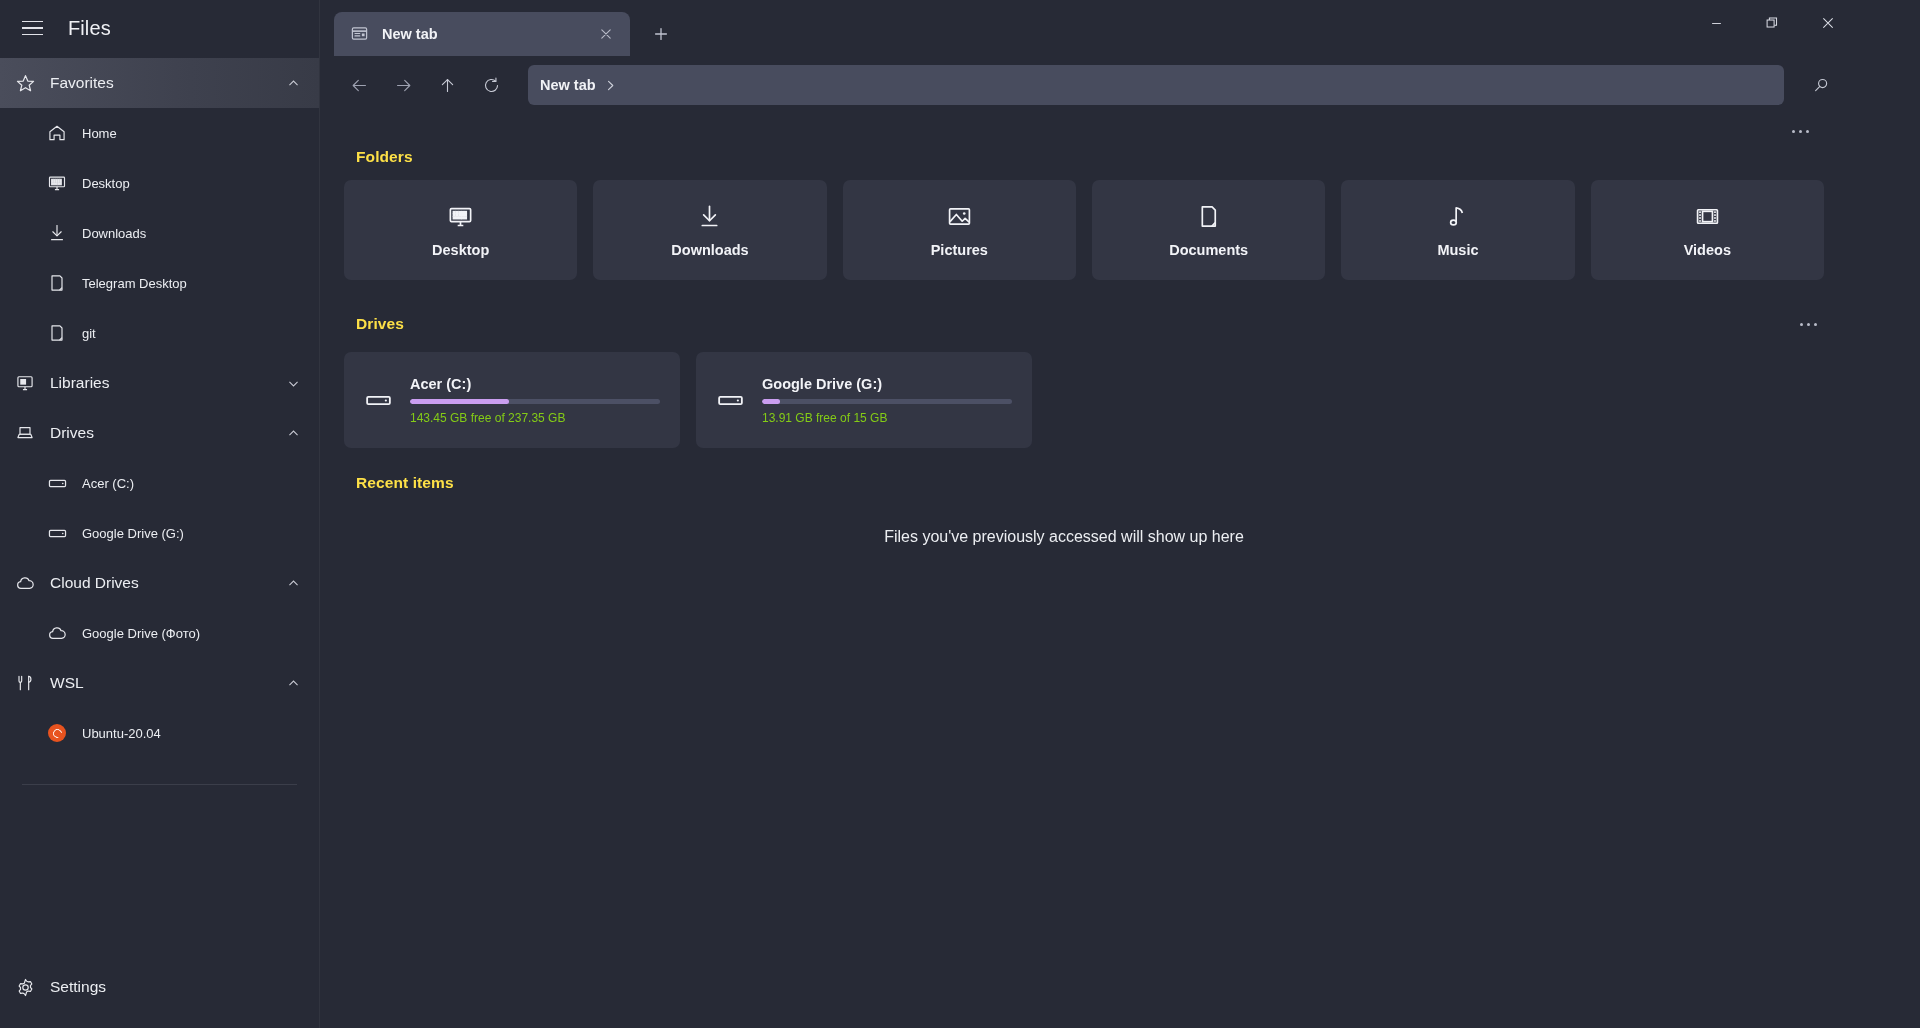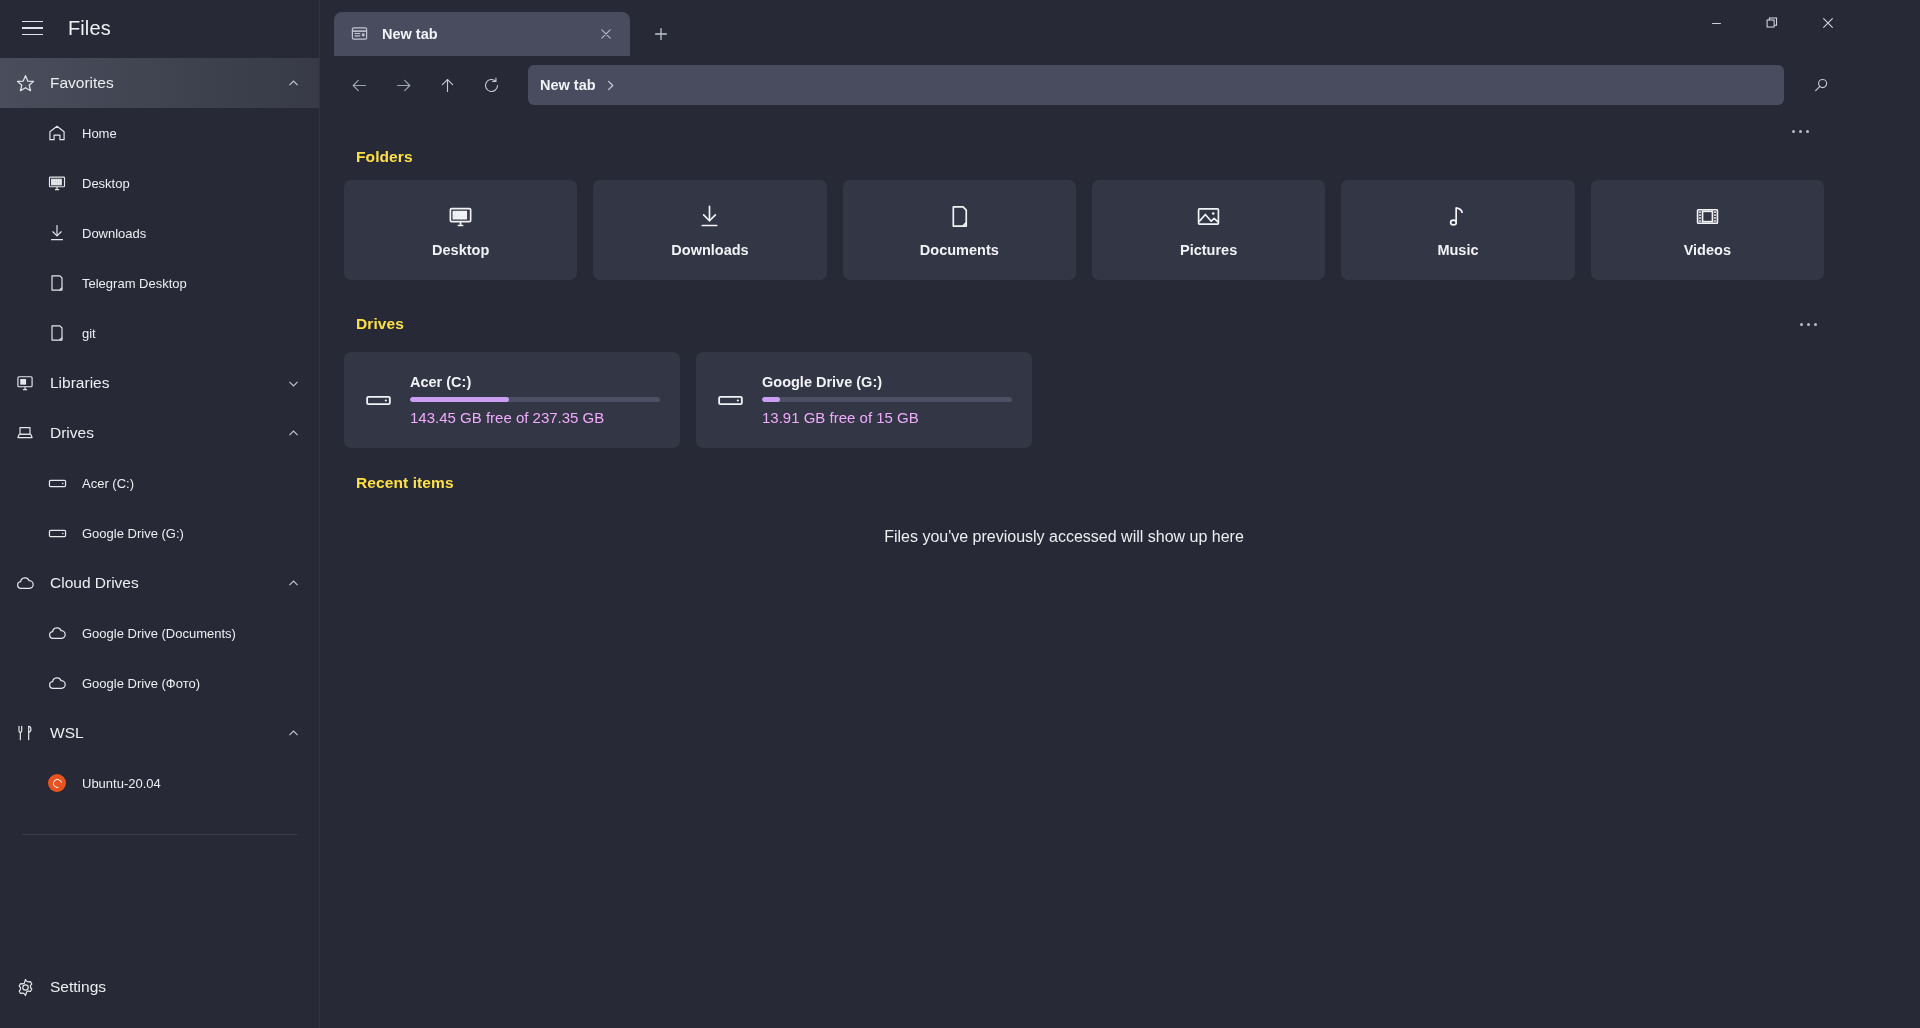--- a/index.html
+++ b/index.html
@@ -145,21 +145,21 @@
   .drives-row { display:flex; gap: 16px; margin-top: 14px; }
   .drive-card {
     width: 336px; height: 96px; background: #333644; border-radius: 7px;
     display:flex; align-items:center; padding: 0 20px; gap: 16px; cursor:pointer;
   }
   .drive-ico { color:#f2f3f7; flex:0 0 30px; display:flex; align-items:center; }
   .drive-body { flex:1 1 auto; display:flex; flex-direction:column; gap: 7px; min-width:0; }
   .drive-name { font-size: 14.5px; font-weight:700; color:#f2f3f7; white-space:nowrap; }
   .bar-track { height: 5px; border-radius: 3px; background:#4c5065; width: 100%; overflow:hidden; }
   .bar-fill { height: 5px; border-radius: 3px; background:#ca9ef0; }
-  .drive-sub { font-size: 15px; color:#f0abfc; white-space:nowrap; }
+  .drive-sub { font-size: 12px; color:#84cc16; white-space:nowrap; }
 
   .recent-empty {
     text-align: center; font-size: 16px; color:#eceef2;
     margin-top: 36px; padding-right: 48px;
   }
   .mt30 { margin-top: 30px; }
   .mt26 { margin-top: 26px; }
 </style>
 </head>
 <body>
@@ -316,28 +316,20 @@
             </svg>
         </span>
         <span class="sb-label">Cloud Drives</span>
         <span class="sb-chev">
           <svg width="13" height="13" viewBox="0 0 16 16" fill="none" stroke="currentColor" stroke-width="1.3">
               <polyline points="3,10 8,5 13,10"></polyline>
             </svg>
         </span>
       </div>
 
-      <div class="sb-row child">
-        <span class="sb-ico">
-          <svg width="21" height="21" viewBox="0 0 24 24" fill="none" stroke="currentColor" stroke-width="1.4" stroke-linejoin="round">
-              <path d="M6.8 17.5a3.8 3.8 0 0 1-.35-7.58 5 5 0 0 1 9.65-1.1 3.6 3.6 0 0 1 .6 8.68z"></path>
-            </svg>
-        </span>
-        <span class="sb-label">Google Drive (Documents)</span>
-      </div>
 
       <div class="sb-row child">
         <span class="sb-ico">
           <svg width="21" height="21" viewBox="0 0 24 24" fill="none" stroke="currentColor" stroke-width="1.4" stroke-linejoin="round">
               <path d="M6.8 17.5a3.8 3.8 0 0 1-.35-7.58 5 5 0 0 1 9.65-1.1 3.6 3.6 0 0 1 .6 8.68z"></path>
             </svg>
         </span>
         <span class="sb-label">Google Drive (Фото)</span>
       </div>
 
@@ -521,36 +513,36 @@
                   <polyline points="6.8,10.6 12,15.8 17.2,10.6"></polyline>
                   <path d="M5.6 20h12.8"></path>
                 </svg>
             </span>
             <span class="folder-name">Downloads</span>
           </div>
 
           <div class="folder-card">
             <span class="folder-ico">
               <svg width="27" height="27" viewBox="0 0 24 24" fill="none" stroke="currentColor" stroke-width="1.5" stroke-linejoin="round">
-                  <path d="M6.5 3.5h8.7L18 6.3v14.2H6.5z"></path>
-                  <path d="M15 20.5l3-3"></path>
-                </svg>
-            </span>
-            <span class="folder-name">Documents</span>
+                  <rect x="3.2" y="5.2" width="17.6" height="13.6" rx="0.8"></rect>
+                  <polyline points="3.6,16.6 9.2,10.2 14.4,16.2 17,13.6 20.6,17"></polyline>
+                  <circle cx="16.2" cy="9.4" r="1.15" fill="currentColor" stroke="none"></circle>
+                </svg>
+            </span>
+            <span class="folder-name">Pictures</span>
           </div>
 
           <div class="folder-card">
             <span class="folder-ico">
               <svg width="27" height="27" viewBox="0 0 24 24" fill="none" stroke="currentColor" stroke-width="1.5" stroke-linejoin="round">
-                  <rect x="3.2" y="5.2" width="17.6" height="13.6" rx="0.8"></rect>
-                  <polyline points="3.6,16.6 9.2,10.2 14.4,16.2 17,13.6 20.6,17"></polyline>
-                  <circle cx="16.2" cy="9.4" r="1.15" fill="currentColor" stroke="none"></circle>
-                </svg>
-            </span>
-            <span class="folder-name">Pictures</span>
+                  <path d="M6.5 3.5h8.7L18 6.3v14.2H6.5z"></path>
+                  <path d="M15 20.5l3-3"></path>
+                </svg>
+            </span>
+            <span class="folder-name">Documents</span>
           </div>
 
           <div class="folder-card">
             <span class="folder-ico">
               <svg width="27" height="27" viewBox="0 0 24 24" fill="none" stroke="currentColor" stroke-width="1.5" stroke-linejoin="round">
                   <path d="M10.8 17V4.4c3.2.4 5 2.2 5.5 4.5"></path>
                   <ellipse cx="8.4" cy="17.4" rx="2.5" ry="2.1"></ellipse>
                 </svg>
             </span>
             <span class="folder-name">Music</span>

